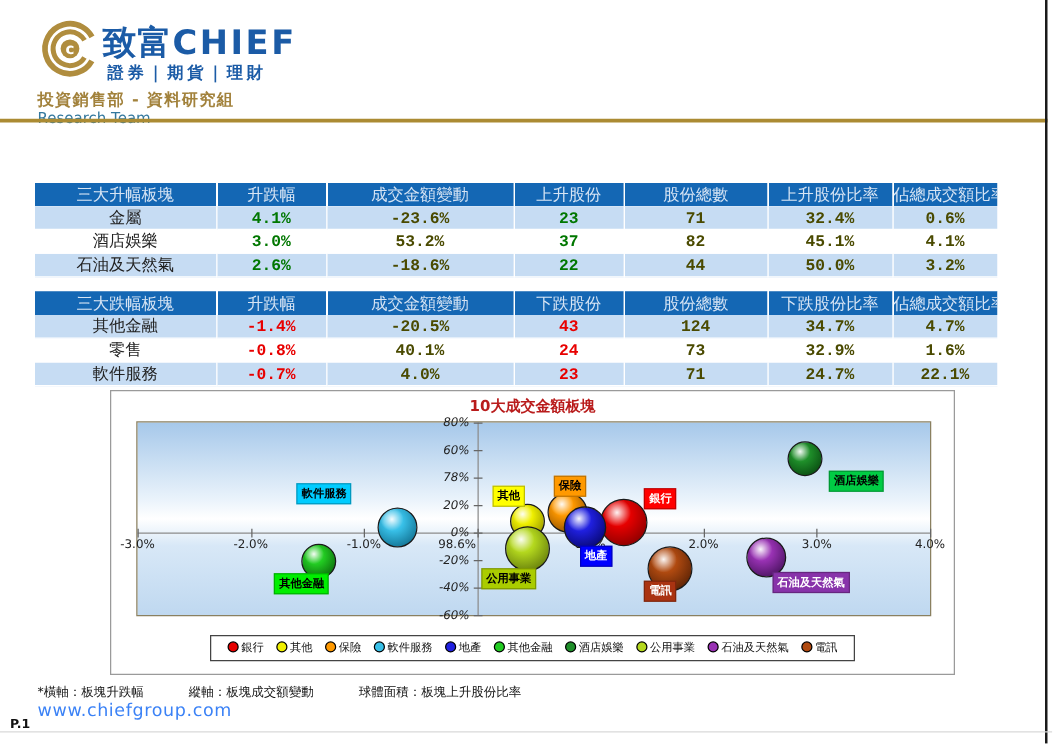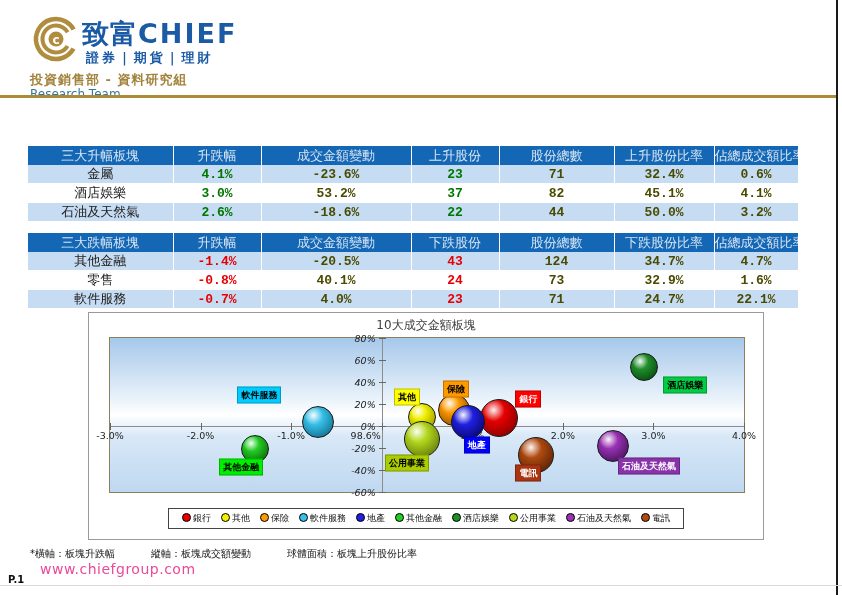--- a/index.html
+++ b/index.html
@@ -26,38 +26,38 @@
                 border-right:1px solid #fff;white-space:nowrap;overflow:hidden;}
   table.sect td{height:18px;text-align:center;padding:0;border-right:1px solid #fff;border-bottom:1px solid #fff;}
   table.sect tr.odd td{background:#c6dcf3;}
   table.sect tr.even td{background:#ffffff;}
   td.c-name{color:#222;}
   td.c-pos{color:#007700;font-weight:bold;}
   td.c-neg{color:#e80000;font-weight:bold;}
   td.c-chg{color:#4a4a00;font-weight:bold;}
   
   .chartbox{position:absolute;left:88px;top:312px;width:674px;height:226px;background:#fff;border:1px solid #9a9a9a;}
-  .charttitle{position:absolute;left:0;top:4px;width:674px;text-align:center;font-size:12px;font-weight:normal;color:#404040;}
+  .charttitle{position:absolute;left:0;top:4px;width:674px;text-align:center;font-size:12px;font-weight:bold;color:#b91c1c;}
   .plot{position:absolute;left:20px;top:24px;width:634px;height:154px;border:1px solid #8a8060;
         background:linear-gradient(180deg,#a6c8ea 0%,#eaf3fb 40%,#ffffff 50%,#d8e8f7 64%,#bfd8f0 100%);}
   .axis{position:absolute;background:#8c8c8c;}
   .tick{position:absolute;background:#666;}
   .xlab,.ylab{position:absolute;font-size:9.5px;color:#222;white-space:nowrap;}
   .ylab{width:36px;text-align:right;font-style:italic;}
   .bubble{position:absolute;border-radius:50%;border:1px solid #1a1a1a;box-sizing:border-box;}
   .blabel{position:absolute;transform:translate(-50%,-50%);font-size:9px;font-weight:bold;
           padding:1px 3px;white-space:nowrap;z-index:20;border:1px solid rgba(0,0,0,.25);}
   .legend{position:absolute;left:50%;top:195px;transform:translateX(-50%);border:1px solid #444;background:#fff;
           padding:3px 8px;font-size:9px;color:#111;white-space:nowrap;}
   .lg-item{display:inline-block;margin:0 5px;}
   .lg-dot{display:inline-block;width:7px;height:7px;border-radius:50%;border:1px solid #000;margin-right:2px;vertical-align:-1px;}
   
   .footnote{position:absolute;left:30px;top:547px;font-size:10px;color:#111;white-space:nowrap;text-align:center;}
   .footnote span{margin-right:36px;}
-  .siteurl{position:absolute;left:30px;top:561px;font-size:14px;color:#ec4899;letter-spacing:.5px;margin-left:10px;}
+  .siteurl{position:absolute;left:30px;top:561px;font-size:14px;color:#3b82f6;letter-spacing:.5px;}
   .pagenum{position:absolute;left:8px;top:574px;font-size:10px;font-weight:bold;color:#111;}
 </style>
 </head>
 <body>
 
 <div class="page">
 
   <svg class="logo" width="50" height="50" viewBox="0 0 50 50">
     <circle cx="26" cy="25" r="20" fill="none" stroke="#b08d3e" stroke-width="4.5" stroke-dasharray="105 20.6" transform="rotate(29 26 25)"></circle>
     <circle cx="26" cy="25" r="13.5" fill="none" stroke="#b08d3e" stroke-width="4" stroke-dasharray="70 14.8" transform="rotate(31 26 25)"></circle>
@@ -196,21 +196,21 @@
         <div class="xlab" style="left: 452.857px; top: 92px; transform: translateX(-50%);">2.0%</div>
         <div class="tick" style="left: 543.429px; top: 85px; width: 1px; height: 7px;"></div>
         <div class="xlab" style="left: 543.429px; top: 92px; transform: translateX(-50%);">3.0%</div>
         <div class="tick" style="left: 634px; top: 85px; width: 1px; height: 7px;"></div>
         <div class="xlab" style="left: 634px; top: 92px; transform: translateX(-50%);">4.0%</div>
         <div class="tick" style="left: 268.714px; top: 0px; width: 7px; height: 1px;"></div>
         <div class="ylab" style="left: 229.714px; top: -5px;">80%</div>
         <div class="tick" style="left: 268.714px; top: 22px; width: 7px; height: 1px;"></div>
         <div class="ylab" style="left: 229.714px; top: 17px;">60%</div>
         <div class="tick" style="left: 268.714px; top: 44px; width: 7px; height: 1px;"></div>
-        <div class="ylab" style="left: 229.714px; top: 39px;">40%</div>
+        <div class="ylab" style="left: 229.714px; top: 39px;">78%</div>
         <div class="tick" style="left: 268.714px; top: 66px; width: 7px; height: 1px;"></div>
         <div class="ylab" style="left: 229.714px; top: 61px;">20%</div>
         <div class="tick" style="left: 268.714px; top: 88px; width: 7px; height: 1px;"></div>
         <div class="ylab" style="left: 229.714px; top: 83px;">0%</div>
         <div class="tick" style="left: 268.714px; top: 110px; width: 7px; height: 1px;"></div>
         <div class="ylab" style="left: 229.714px; top: 105px;">-20%</div>
         <div class="tick" style="left: 268.714px; top: 132px; width: 7px; height: 1px;"></div>
         <div class="ylab" style="left: 229.714px; top: 127px;">-40%</div>
         <div class="tick" style="left: 268.714px; top: 154px; width: 7px; height: 1px;"></div>
         <div class="ylab" style="left: 229.714px; top: 149px;">-60%</div>

